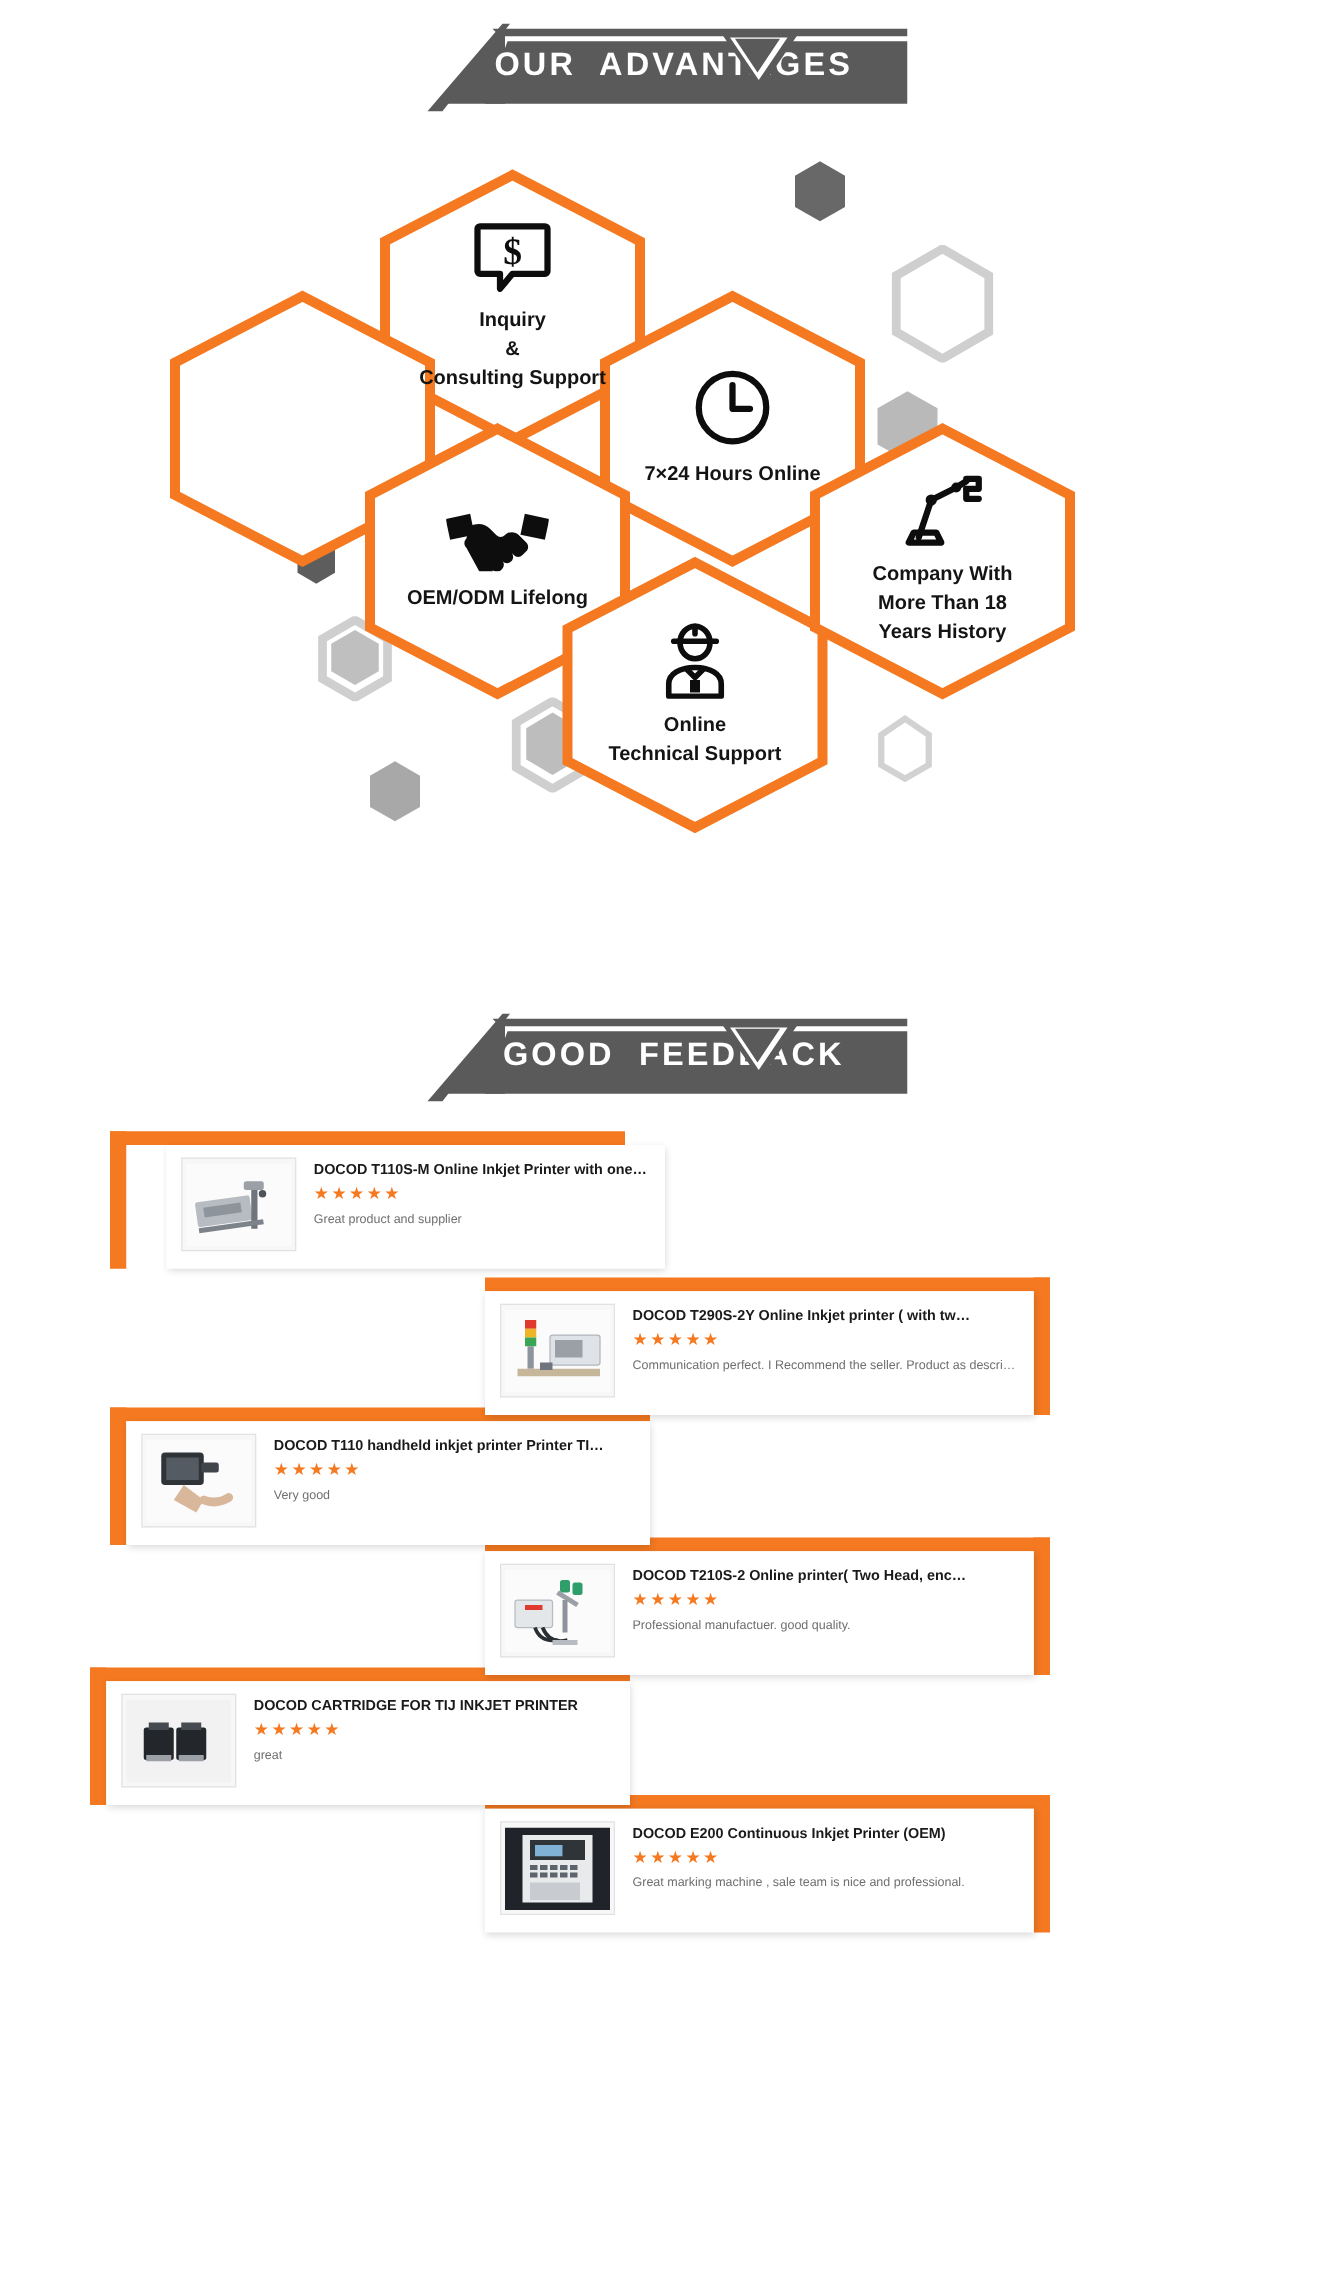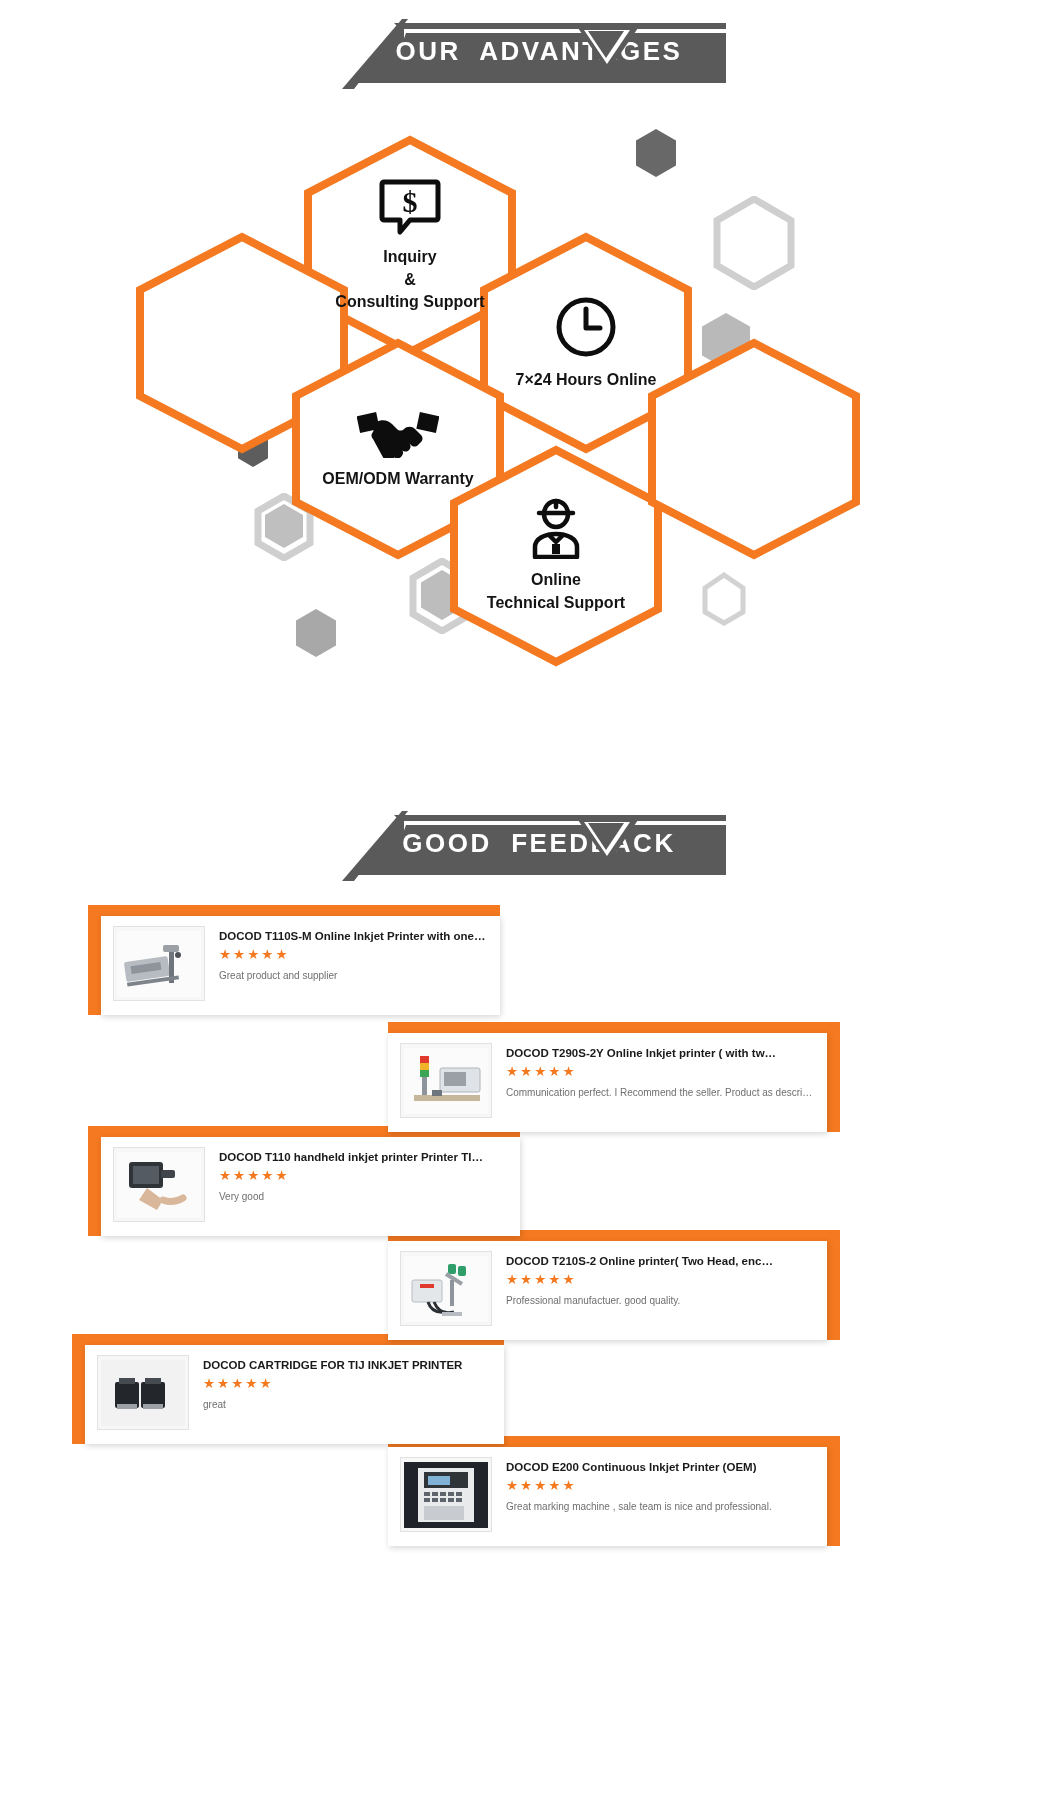--- a/index.html
+++ b/index.html
@@ -242,21 +242,21 @@
       <polygon points="108,5 210,58 210,164 108,217 6,164 6,58" fill="#ffffff" stroke="#F47920" stroke-width="8"></polygon>
     </svg>
     <div class="hex-inner">
       <span class="hex-icon">
         <svg width="82" height="50" viewBox="0 0 82 50">
           <rect x="1" y="6" width="20" height="17" fill="#0d0d0d" transform="rotate(-12 11 14)"></rect>
           <rect x="61" y="6" width="20" height="17" fill="#0d0d0d" transform="rotate(12 71 14)"></rect>
           <path d="M19 14 c6 -3 12 -2 16 2 l5 5 c2 2 5 2 7 0 c3 -3 8 -3 11 0 l6 6 c2 2 2 5 0 7 l-3 3 c-2 2 -5 2 -7 0 l-2 -2 c2 2 2 5 0 7 c-2 2 -5 2 -7 0 c2 2 1 5 -1 7 c-2 2 -5 2 -7 0 c1 2 0 4 -2 5 c-2 2 -5 1 -7 -1 L16 31 c-2 -2 -2 -5 0 -7 z" fill="#0d0d0d"></path>
         </svg>
       </span>
-      <div class="hex-label">OEM/ODM Warranty</div>
+      <div class="hex-label">OEM/ODM Lifelong</div>
     </div>
   </div>
 
   <div class="hex" style="left:448px;top:337px;width:216px;height:222px;">
     <svg class="frame" viewBox="0 0 216 222" preserveAspectRatio="none">
       <polygon points="108,5 210,58 210,164 108,217 6,164 6,58" fill="#ffffff" stroke="#F47920" stroke-width="8"></polygon>
     </svg>
     <div class="hex-inner">
       <span class="hex-icon">
         <svg width="58" height="62" viewBox="0 0 58 62">
@@ -272,20 +272,39 @@
       </span>
       <div class="hex-label">Online
 Technical Support</div>
     </div>
   </div>
 
   <div class="hex" style="left:646px;top:230px;width:216px;height:222px;">
     <svg class="frame" viewBox="0 0 216 222" preserveAspectRatio="none">
       <polygon points="108,5 210,58 210,164 108,217 6,164 6,58" fill="#ffffff" stroke="#F47920" stroke-width="8"></polygon>
     </svg>
+    <div class="hex-inner">
+      <span class="hex-icon">
+        <svg width="66" height="58" viewBox="0 0 66 58">
+          <g stroke="#0d0d0d" stroke-width="5" fill="none" stroke-linejoin="round" stroke-linecap="round">
+            <path d="M14 50 L24 20"></path>
+            <path d="M24 20 L44 10"></path>
+            <path d="M44 10 l8 -5"></path>
+            <path d="M52 3 h10 v8 h-10"></path>
+            <path d="M52 11 v8 h10"></path>
+            <path d="M6 54 h26 l-4 -8 h-18 z"></path>
+          </g>
+          <circle cx="24" cy="20" r="4.5" fill="#0d0d0d"></circle>
+          <circle cx="44" cy="10" r="4" fill="#0d0d0d"></circle>
+        </svg>
+      </span>
+      <div class="hex-label">Company With
+More Than 18
+Years History</div>
+    </div>
   </div>
 </div>
 
 <div class="banner-wrap" style="top:800px;">
   <div class="ribbon">
     <svg width="392" height="84" viewBox="0 0 392 84" xmlns="http://www.w3.org/2000/svg">
       <polygon points="60,12 392,12 392,18 66,18" fill="#5a5a5a"></polygon>
       <polygon points="72,22 392,22 392,72 54,72" fill="#5a5a5a"></polygon>
       <polygon points="8,78 68,8 74,8 20,78" fill="#5a5a5a"></polygon>
       <polygon points="22,72 70,12 70,72" fill="#5a5a5a"></polygon>
@@ -294,21 +313,21 @@
   </div>
 </div>
 <svg style="position:absolute;left:578px;top:820px;" width="76" height="56" viewBox="0 0 76 56">
   <polygon points="0,0 60,0 30,44" fill="#5a5a5a"></polygon>
   <polygon points="6,2 52,2 29,36" fill="#ffffff"></polygon>
   <polygon points="10,3 46,3 28,30" fill="#5a5a5a"></polygon>
 </svg>
 
 <div id="feedback-area">
 
-  <div class="fb-card" style="left:88px;top:15px;width:412px;height:100px;">
+  <div class="fb-card" style="left:88px;top:15px;width:412px;height:100px;padding-left:32px;">
     <div class="fb-accent" style="left:0;top:0;width:412px;height:11px;"></div>
     <div class="fb-accent" style="left:0;top:0;width:13px;height:110px;"></div>
     <div class="fb-body" style="margin-left:13px;margin-top:11px;width:399px;height:99px;">
       <div class="fb-thumb">
         <svg width="84" height="66" viewBox="0 0 84 66">
           <rect width="84" height="66" fill="#fbfbfb"></rect>
           <rect x="8" y="28" width="44" height="20" rx="2" fill="#b7bcc2" transform="rotate(-8 30 38)"></rect>
           <rect x="14" y="33" width="30" height="8" fill="#8e949b" transform="rotate(-8 29 37)"></rect>
           <rect x="52" y="18" width="5" height="34" fill="#6f757c"></rect>
           <rect x="46" y="14" width="16" height="7" rx="2" fill="#9aa0a6"></rect>

